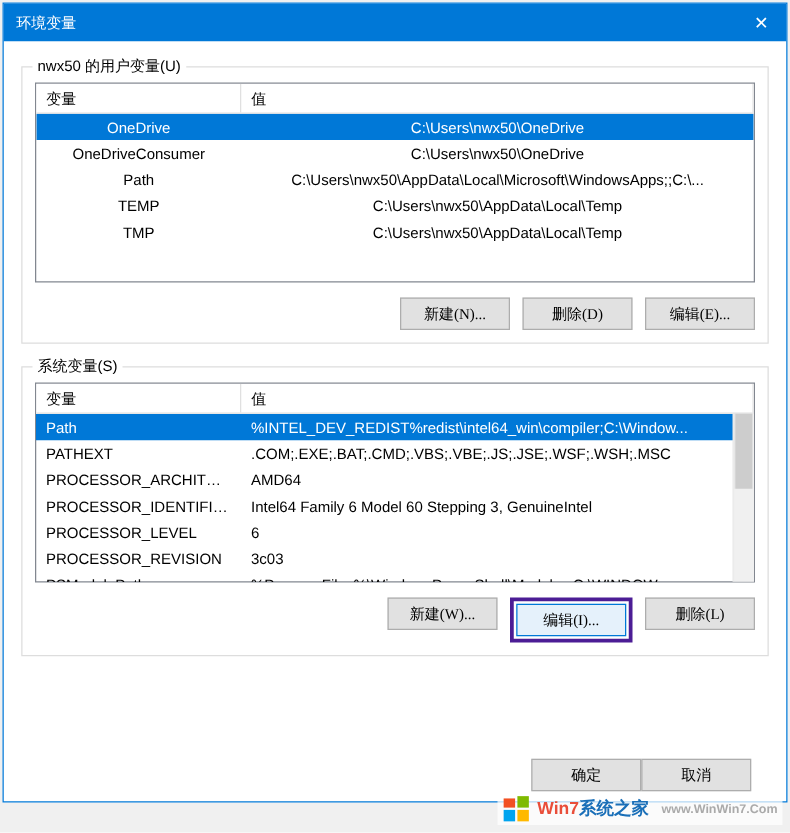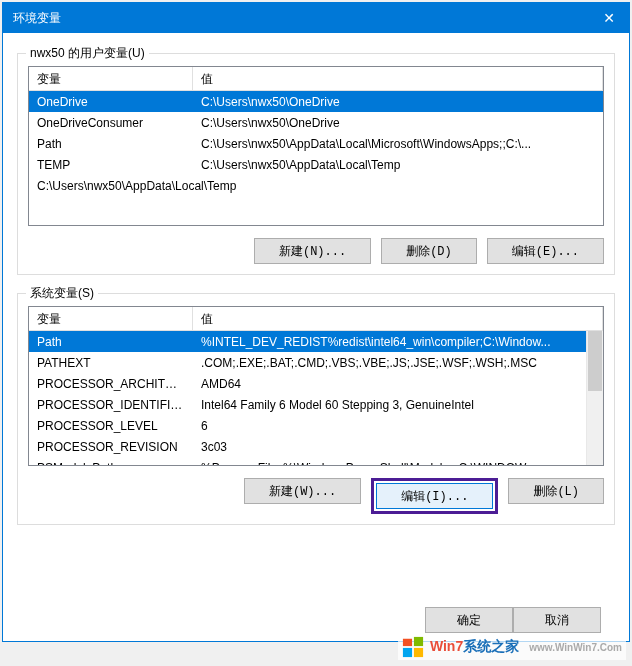--- a/index.html
+++ b/index.html
@@ -12,27 +12,27 @@
 .groupbox { border: 1px solid #ddd; position: relative; padding: 12px 10px 10px 10px; margin-top: 8px; }
 .groupbox .legend { position: absolute; top: -9px; left: 8px; background: #fff; padding: 0 4px; font-size: 12px; color: #000; }
 .table-wrap { border: 1px solid #828790; background: #fff; width: 100%; overflow: hidden; position: relative; }
 .table-wrap.user { height: 160px; }
 .table-wrap.sys { height: 160px; }
 .table-header { display: flex; border-bottom: 1px solid #e0e0e0; background: #fff; height: 24px; }
 .table-header .col { padding: 4px 8px; font-size: 12px; color: #000; border-right: 1px solid #e0e0e0; }
 .col-name { width: 164px; flex-shrink: 0; }
 .col-val { flex: 1; }
 .table-body { overflow-y: auto; }
-.table-wrap.user .table-body { max-height: 134px; }
+.table-wrap.user .table-body { max-height: 134px; text-align: center; }
 .table-wrap.sys .table-body { max-height: 134px; }
 .row { display: flex; height: 21px; align-items: center; }
 .row.sel { background: #0078d7; color: #fff; }
 .row .cell { padding: 3px 8px; font-size: 12px; white-space: nowrap; overflow: hidden; text-overflow: ellipsis; }
 .btn-row { display: flex; justify-content: flex-end; gap: 10px; margin-top: 12px; }
-.btn { min-width: 88px; height: 26px; border: 1px solid #adadad; background: #e1e1e1; font-size: 12px; font-family: Liberation Mono, monospace; padding: 0 24px; cursor: pointer; }
+.btn { min-width: 88px; height: 26px; border: 1px solid #adadad; background: #e1e1e1; font-size: 12px; font-family: Liberation Serif, serif; padding: 0 12px; cursor: pointer; }
 .highlighted { position: relative; border: 3px solid #4c1d95; padding: 2px; display: inline-block; }
 .bottom-btns { display: flex; justify-content: flex-end; gap: 0; padding: 12px 14px 0 14px; }
 .scrollbar { position: absolute; right: 0; top: 24px; bottom: 0; width: 17px; background: #f0f0f0; border-left: 1px solid #e8e8e8; }
 .scroll-thumb { position: absolute; left: 1px; right: 1px; background: #cdcdcd; }
 .table-wrap.sys .scroll-thumb { top: 0; height: 60px; }
 .watermark { position: absolute; right: 6px; bottom: 6px; display: flex; align-items: center; gap: 6px; font-size: 14px; font-weight: bold; color: #888; z-index: 10; background: rgba(255,255,255,0.7); padding: 2px 4px; text-align: right; }
 .watermark .logo { width: 22px; height: 22px; }
 .watermark .red { color: #e94e3a; }
 .watermark .blue { color: #1a6fb8; }
 .watermark .sub { font-size: 10px; color: #aaa; margin-left: 4px; }
@@ -66,20 +66,21 @@
             </div>
             <div class="row">
               <div class="cell col-name">Path</div>
               <div class="cell col-val">C:\Users\nwx50\AppData\Local\Microsoft\WindowsApps;;C:\...</div>
             </div>
             <div class="row">
               <div class="cell col-name">TEMP</div>
               <div class="cell col-val">C:\Users\nwx50\AppData\Local\Temp</div>
             </div>
             <div class="row">
+              <div class="cell col-name">TMP</div>
               <div class="cell col-val">C:\Users\nwx50\AppData\Local\Temp</div>
             </div>
           </div>
       </div>
       <div class="btn-row">
         <button class="btn">新建(N)...</button>
         <button class="btn">删除(D)</button>
         <button class="btn">编辑(E)...</button>
       </div>
     </div>

